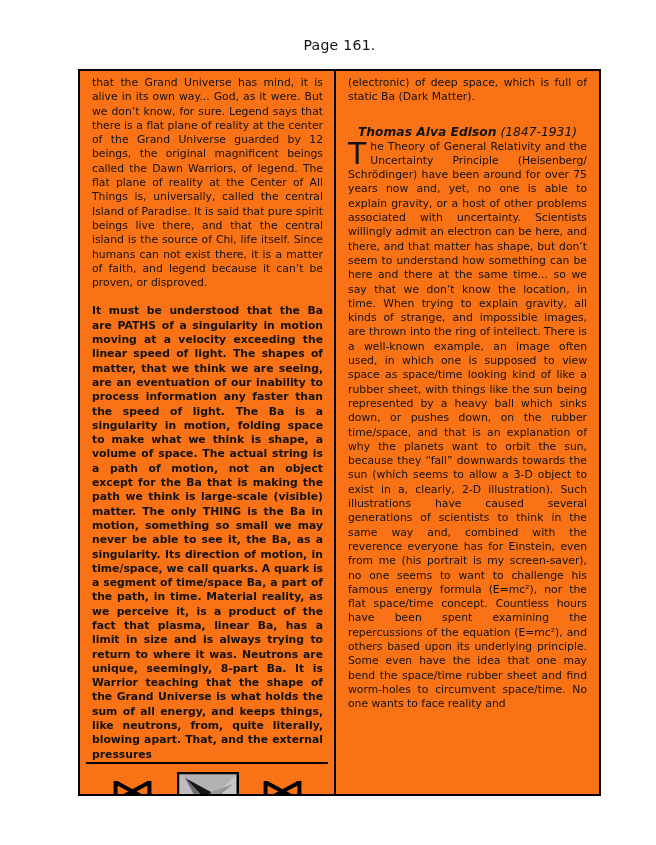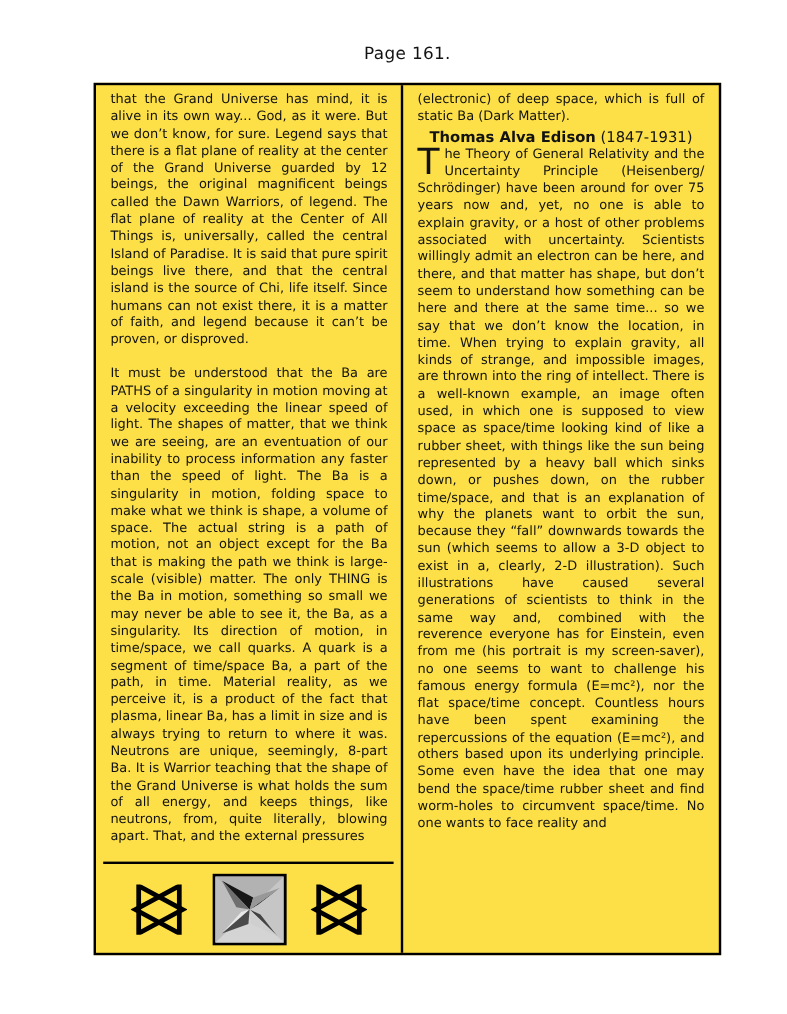--- a/index.html
+++ b/index.html
@@ -8,53 +8,54 @@
     font-family:"DejaVu Sans","Liberation Sans",sans-serif;color:#121212;
     -webkit-font-smoothing:antialiased;
   }
   .page{position:absolute;left:78px;top:36px;width:523px;}
   .page-header{
     text-align:center;font-size:14px;line-height:18px;margin-bottom:15px;
     letter-spacing:0.3px;color:#121212;
   }
   .container{
     display:flex;border:2px solid #000;height:727px;box-sizing:border-box;
-    background:#fde047;
+    background:#f97316;
   }
   .col{box-sizing:border-box;overflow:hidden;}
   .col-left{
     width:256px;border-right:2px solid #000;padding:5px 11px 4px 12px;
     display:flex;flex-direction:column;
   }
   .col-right{flex:1;padding:5px 12px 4px 12px;}
   p.body-text{
     margin:0;font-size:10.8px;line-height:14.3px;text-align:justify;
     color:#121212;
   }
-  p.body-text + p.body-text{margin-top:14px;}
+  p.body-text + p.body-text{margin-top:14px;font-weight:bold;}
   .divider-rule{
     border:0;border-top:2px solid #000;margin:6px -5px 0 -6px;margin-top:auto;
   }
   .icons-row{
     display:flex;align-items:center;justify-content:space-between;
     padding:8px 17px 2px 17px;
   }
   .star-icon svg{display:block;}
   .gem{display:block;}
   .rc-intro{margin:0;}
   .section-heading{
     text-align:center;font-weight:bold;font-size:16.5px;letter-spacing:0.4px;
     margin-top:13px;line-height:21px;
   }
   .pull-quote{
     margin-top:19px;text-align:center;font-style:italic;font-size:11.6px;
     line-height:15.5px;
   }
   .attribution{
-    margin-top:1px;text-align:center;font-size:12.3px;line-height:16px;
+    margin-top:19px;text-align:center;font-size:12.3px;line-height:16px;
+    font-style:italic;
   }
   .attribution .attr-name{font-weight:bold;}
   .rc-body{margin-top:9px;}
   .dropcap{
     float:left;font-size:30px;line-height:25px;padding:1px 4px 0 0;
     font-weight:400;
   }
 </style>
 </head>
 <body>

